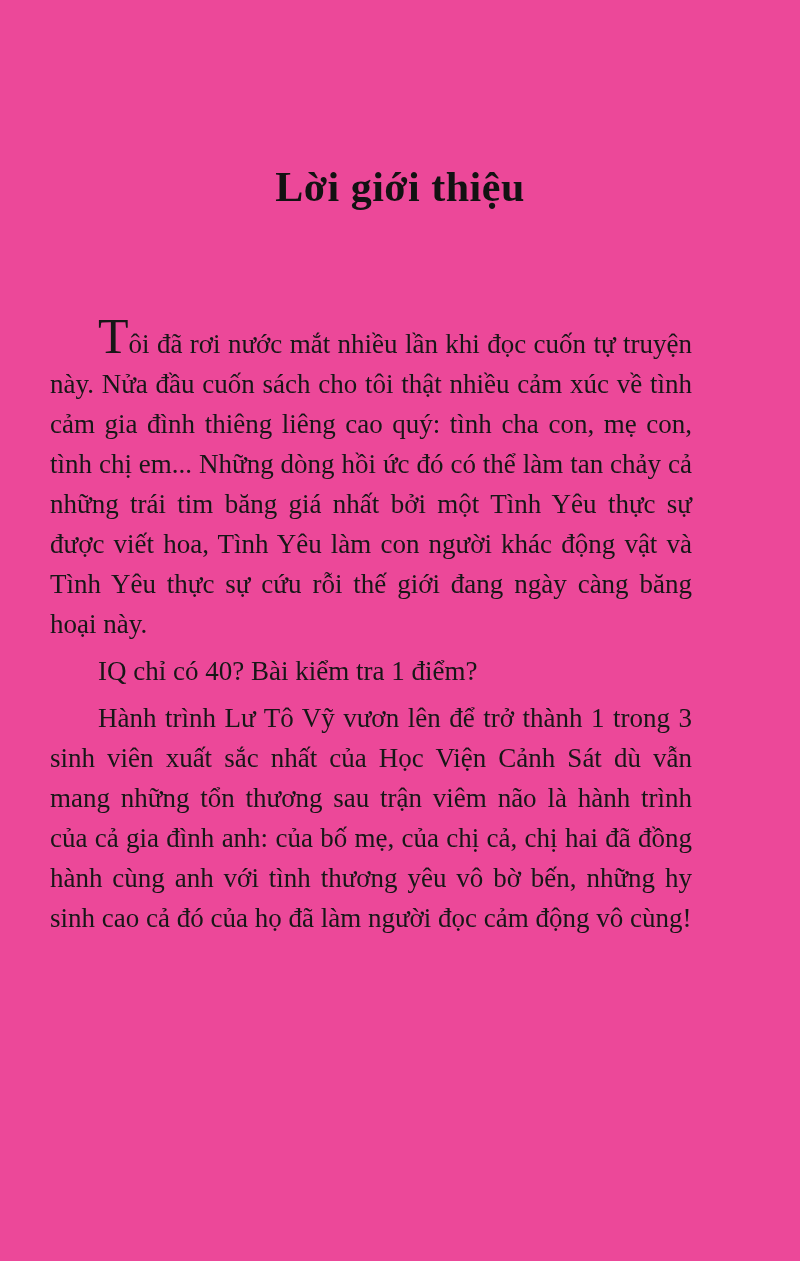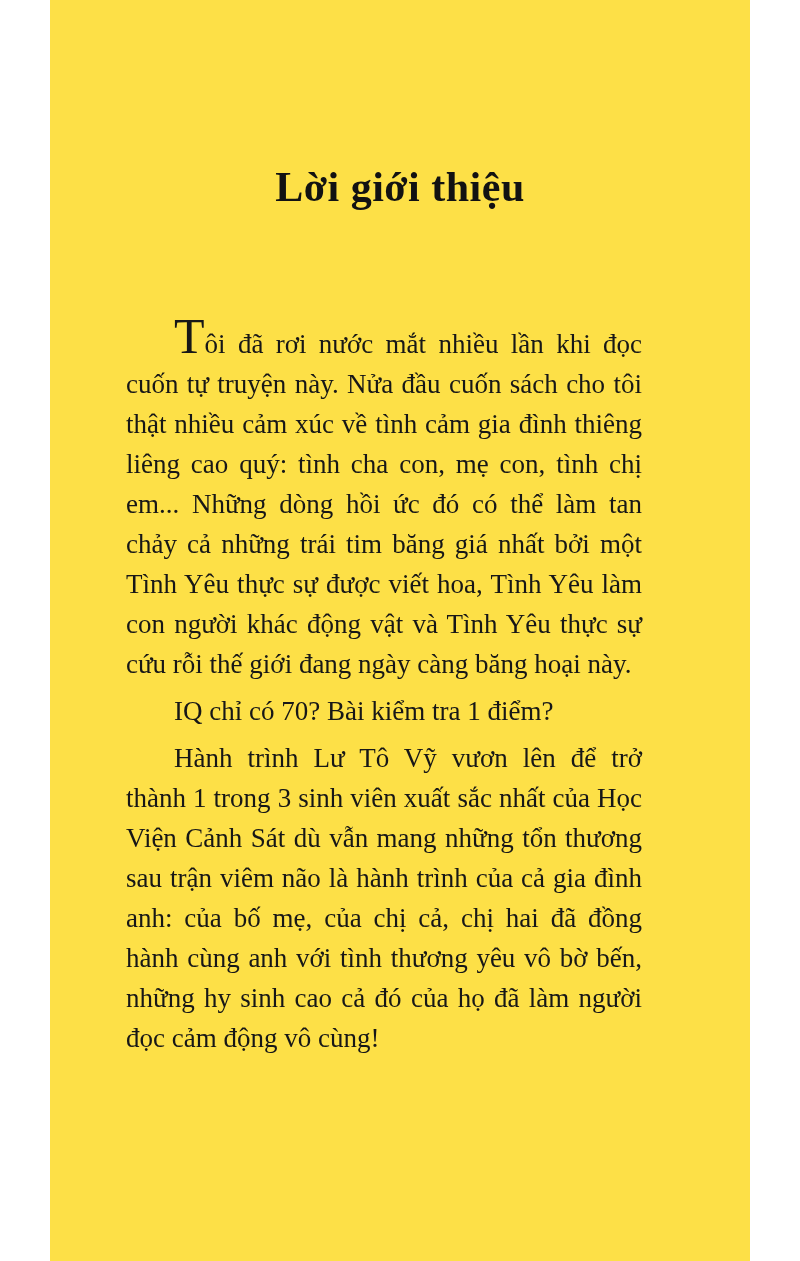--- a/index.html
+++ b/index.html
@@ -2,40 +2,40 @@
 <html lang="vi"><head>
 <meta charset="utf-8">
 <style>
   html, body {
     margin: 0;
     padding: 0;
     background: #ffffff;
   }
   .page {
     position: relative;
-    width: 700px;
+    width: 800px;
     height: 1261px;
     margin: 0 auto;
-    background: #fde047;
+    background: #ec4899;
     overflow: hidden;
     font-family: "Liberation Serif", "DejaVu Serif", serif;
     color: #171717;
   }
   .page-title {
     margin: 162px 0 104px 0;
     padding: 0;
     text-align: center;
     font-size: 42px;
     line-height: 50px;
     font-weight: 700;
     letter-spacing: 0.5px;
     color: #121212;
   }
   .page-body {
-    padding: 0 108px 0 76px;
+    padding: 0 108px 0 50px;
   }
   .para {
     margin: 0;
     padding: 0;
     font-size: 27px;
     line-height: 40px;
     text-align: justify;
     text-indent: 48px;
     color: #171717;
   }
@@ -51,18 +51,18 @@
 </style>
 </head>
 <body>
 
 <div class="page">
   <h1 class="page-title">Lời giới thiệu</h1>
 
   <div class="page-body">
     <p class="para"><span class="dropcap">T</span><span>ôi đã rơi nước mắt nhiều lần khi đọc cuốn tự truyện này. Nửa đầu cuốn sách cho tôi thật nhiều cảm xúc về tình cảm gia đình thiêng liêng cao quý: tình cha con, mẹ con, tình chị em... Những dòng hồi ức đó có thể làm tan chảy cả những trái tim băng giá nhất bởi một Tình Yêu thực sự được viết hoa, Tình Yêu làm con người khác động vật và Tình Yêu thực sự cứu rỗi thế giới đang ngày càng băng hoại này.</span></p>
 
-    <p class="para">IQ chỉ có 70? Bài kiểm tra 1 điểm?</p>
+    <p class="para">IQ chỉ có 40? Bài kiểm tra 1 điểm?</p>
 
 
     <p class="para">Hành trình Lư Tô Vỹ vươn lên để trở thành 1 trong 3 sinh viên xuất sắc nhất của Học Viện Cảnh Sát dù vẫn mang những tổn thương sau trận viêm não là hành trình của cả gia đình anh: của bố mẹ, của chị cả, chị hai đã đồng hành cùng anh với tình thương yêu vô bờ bến, những hy sinh cao cả đó của họ đã làm người đọc cảm động vô cùng!</p>
   </div>
 </div>
 
 </body></html>

